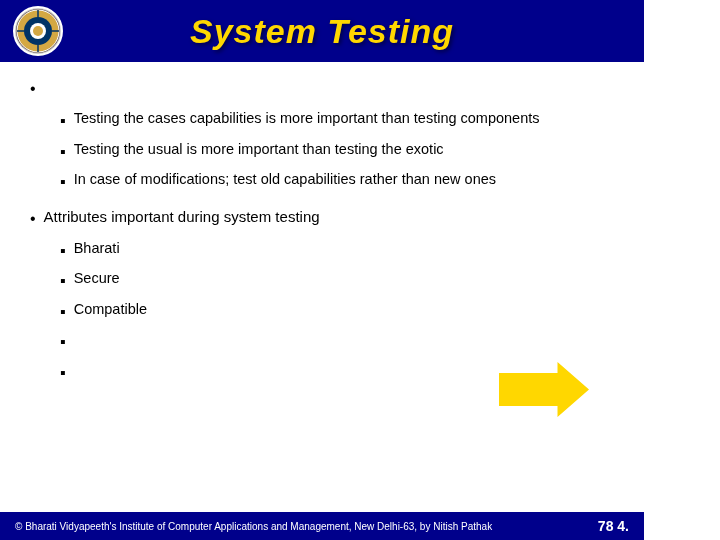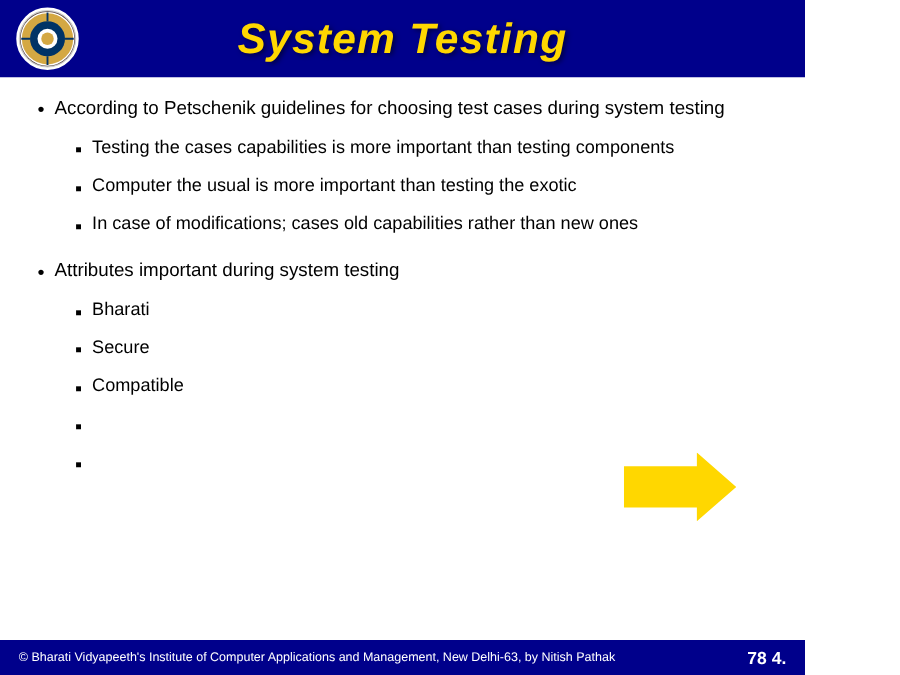--- a/index.html
+++ b/index.html
@@ -195,35 +195,34 @@
         </div>
       </div>
     </div>
     <h1 class="header-title">System Testing</h1>
   </div>
 
   <div class="content" style="position:relative;">
 
     <div class="bullet-main">
       <span class="bullet-icon">•</span>
-      <span class="bullet-text">According to Petschenik guidelines for choosing test cases during system testing</span>
     </div>
 
     <div class="sub-bullets">
       <div class="sub-bullet">
         <span class="sub-icon">▪</span>
         <span class="sub-text">Testing the cases capabilities is more important than testing components</span>
       </div>
       <div class="sub-bullet">
         <span class="sub-icon">▪</span>
-        <span class="sub-text">Computer the usual is more important than testing the exotic</span>
-      </div>
-      <div class="sub-bullet">
-        <span class="sub-icon">▪</span>
-        <span class="sub-text">In case of modifications; cases old capabilities rather than new ones</span>
+        <span class="sub-text">Testing the usual is more important than testing the exotic</span>
+      </div>
+      <div class="sub-bullet">
+        <span class="sub-icon">▪</span>
+        <span class="sub-text">In case of modifications; test old capabilities rather than new ones</span>
       </div>
     </div>
 
     <div class="bullet-main">
       <span class="bullet-icon">•</span>
       <span class="bullet-text">Attributes important during system testing</span>
     </div>
 
     <div class="sub-bullets">
       <div class="sub-bullet">

